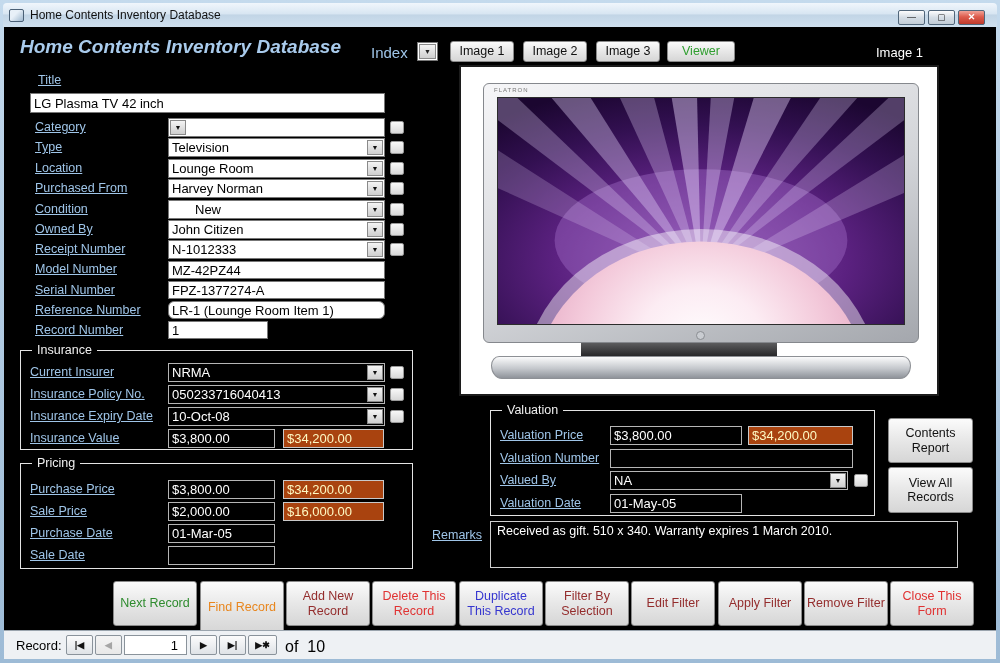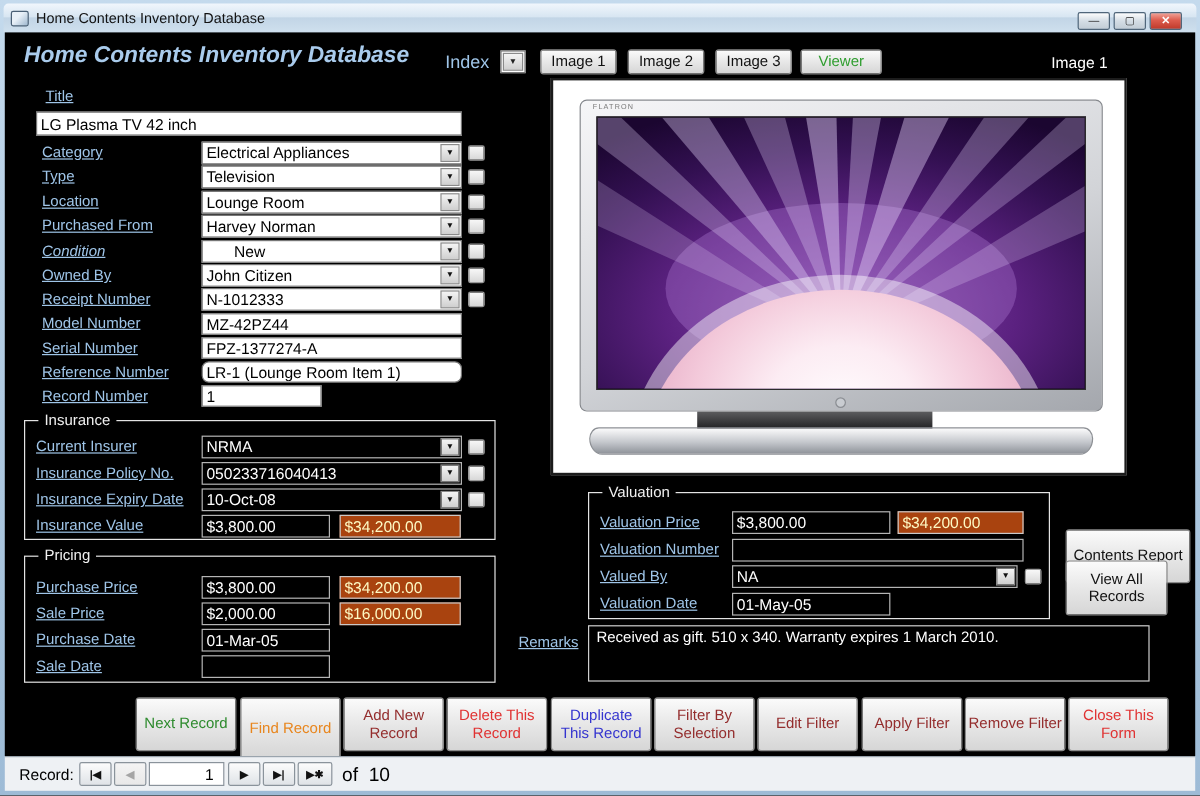--- a/index.html
+++ b/index.html
@@ -95,21 +95,20 @@
   <div class="btn3d" style="left:523px; top:41px; width:64px; height:21px;">Image 2</div>
   <div class="btn3d" style="left:596px; top:41px; width:64px; height:21px;">Image 3</div>
   <div class="btn3d" style="left:667px; top:41px; width:68px; height:21px; color:#2f9e2f;">Viewer</div>
   <div class="caption">Image 1</div>
 
   <div class="lbl" style="left:38px; top:73px;">Title</div>
   <input class="ti" style="left: 30px; top: 93px; width: 355px; height: 20px;" value="LG Plasma TV 42 inch">
 
   <div class="lbl" style="left:35px; top:120px;">Category</div>
   <div class="combo" style="left:168px; top:118px; width:217px; height:19px;">
-    <div class="ctext">Electrical Appliances</div>
     <div class="cArr">▼</div>
   </div>
   <div class="sqbtn" style="left:390px; top:121px;"></div>
 
   <div class="lbl" style="left:35px; top:140px;">Type</div>
   <div class="combo" style="left:168px; top:138px; width:217px; height:19px;">
     <div class="ctext">Television</div>
     <div class="cArr">▼</div>
   </div>
   <div class="sqbtn" style="left:390px; top:141px;"></div>
@@ -121,21 +120,21 @@
   </div>
   <div class="sqbtn" style="left:390px; top:162px;"></div>
 
   <div class="lbl" style="left:35px; top:181px;">Purchased From</div>
   <div class="combo" style="left:168px; top:179px; width:217px; height:19px;">
     <div class="ctext">Harvey Norman</div>
     <div class="cArr">▼</div>
   </div>
   <div class="sqbtn" style="left:390px; top:182px;"></div>
 
-  <div class="lbl" style="left:35px; top:202px;font-style:italic;">Condition</div>
+  <div class="lbl" style="left:35px; top:202px;">Condition</div>
   <div class="combo" style="left:168px; top:200px; width:217px; height:19px;padding-left:23px;">
     <div class="ctext">New</div>
     <div class="cArr">▼</div>
   </div>
   <div class="sqbtn" style="left:390px; top:203px;"></div>
 
   <div class="lbl" style="left:35px; top:222px;">Owned By</div>
   <div class="combo" style="left:168px; top:220px; width:217px; height:19px;">
     <div class="ctext">John Citizen</div>
     <div class="cArr">▼</div>
@@ -266,21 +265,21 @@
     <div class="cArr">▼</div>
   </div>
   <div class="sqbtn" style="left:854px; top:474px;"></div>
 
   <div class="lbl" style="left:500px; top:496px;">Valuation Date</div>
   <input class="ti dark" style="left: 610px; top: 494px; width: 132px; height: 19px;" value="01-May-05">
 
   <div class="lbl" style="left:432px; top:528px;">Remarks</div>
   <div class="remarks-box">Received as gift. 510 x 340. Warranty expires 1 March 2010.</div>
 
-  <div class="btn3d" style="left:888px; top:441px; width:104px; height:45px;">Contents Report</div>
+  <div class="btn3d" style="left:888px; top:418px; width:85px; height:45px;">Contents Report</div>
   <div class="btn3d" style="left:888px; top:467px; width:85px; height:46px;">View All Records</div>
 
   <div class="btn3d" style="left: 113px; top: 581px; width: 84px; height: 45px; color: rgb(46, 139, 46);">Next Record</div>
   <div class="btn3d" style="left: 200px; top: 581px; width: 84px; height: 52px; color: rgb(232, 134, 30);">Find Record</div>
   <div class="btn3d" style="left: 286px; top: 581px; width: 84px; height: 45px; color: rgb(148, 45, 45);">Add New Record</div>
   <div class="btn3d" style="left: 372px; top: 581px; width: 84px; height: 45px; color: rgb(224, 50, 50);">Delete This Record</div>
   <div class="btn3d" style="left: 459px; top: 581px; width: 84px; height: 45px; color: rgb(53, 53, 207);">Duplicate This Record</div>
   <div class="btn3d" style="left: 545px; top: 581px; width: 84px; height: 45px; color: rgb(148, 45, 45);">Filter By Selection</div>
   <div class="btn3d" style="left: 718px; top: 581px; width: 84px; height: 45px; color: rgb(148, 45, 45);">Apply Filter</div>
   <div class="btn3d" style="left: 631px; top: 581px; width: 84px; height: 45px; color: rgb(148, 45, 45);">Edit Filter</div>

